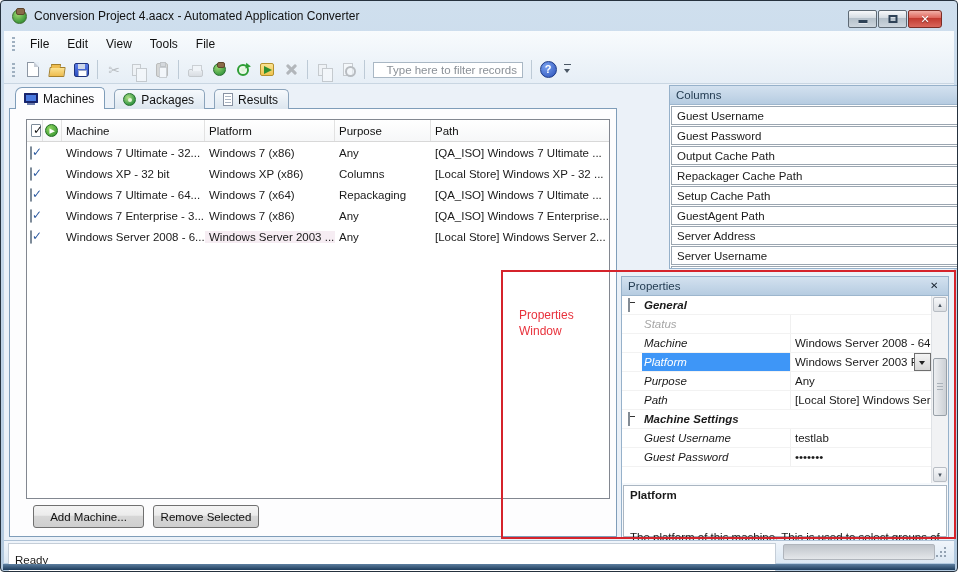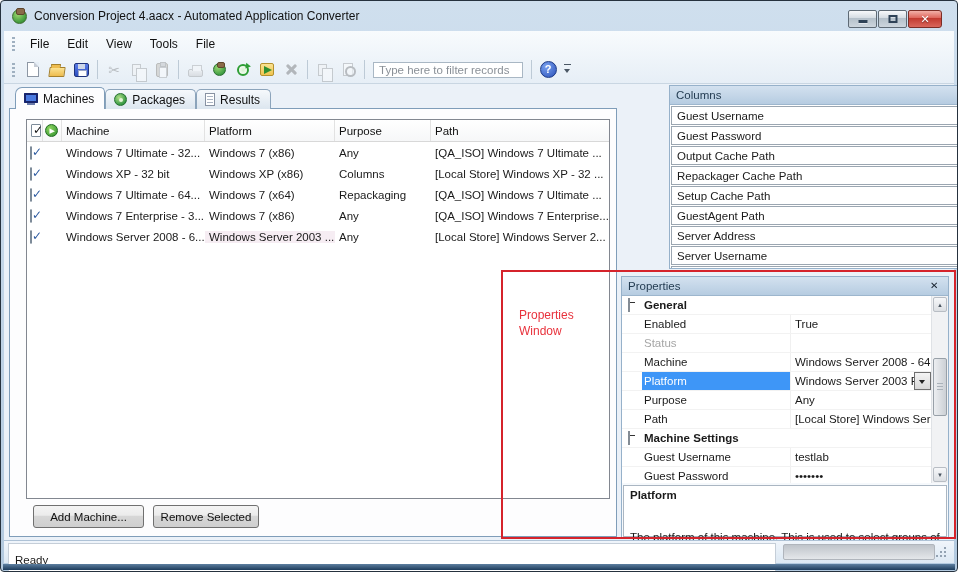--- a/index.html
+++ b/index.html
@@ -55,34 +55,34 @@
   .i-refresh-icon .ic{width:12px;height:12px;border:2.5px solid #2f9e36;border-radius:50%;background:radial-gradient(circle,#d8f2d0,#ffffff);}
   .i-refresh-icon .ic::after{content:"";position:absolute;right:-3px;top:-2px;border-style:solid;border-width:5px 3px 0 3px;border-color:#2f9e36 transparent transparent transparent;transform:rotate(40deg);}
   .i-run-icon .ic{width:14px;height:13px;background:linear-gradient(#fbe291,#efc44f);border:1px solid #b5912e;border-radius:2px;}
   .i-run-icon .ic::after{content:"";position:absolute;left:3px;top:2px;border-style:solid;border-width:4.5px 0 4.5px 8px;border-color:transparent transparent transparent #2f8f2f;}
   .i-stop-icon .ic{width:13px;height:13px;}
   .i-stop-icon .ic::before,.i-stop-icon .ic::after{content:"";position:absolute;left:5px;top:0;width:3px;height:13px;background:#5f6873;border-radius:1px;}
   .i-stop-icon .ic::before{transform:rotate(45deg);}
   .i-stop-icon .ic::after{transform:rotate(-45deg);}
   .i-preview-icon .ic{width:10px;height:13px;background:#fff;border:1px solid #8d97a4;}
   .i-preview-icon .ic::after{content:"";position:absolute;right:-4px;bottom:-2px;width:7px;height:7px;border:2px solid #6d7682;border-radius:50%;background:rgba(255,255,255,.6);}
-  .filter-input{width:150px;height:16px;border:1px solid #a9b7c4;background:#fff;font-family:inherit;font-size:11.5px;color:#333;padding:0 5px;margin:0 4px;}
+  .filter-input{width:150px;height:16px;border:1px solid #a9b7c4;background:#fff;font-family:inherit;font-size:11.5px;color:#333;padding:0 5px;margin:0 4px;text-align:right;}
   .filter-input::placeholder{color:#8a9097;opacity:1;}
   .i-help-icon .ic{width:17px;height:17px;border-radius:50%;background:radial-gradient(circle at 35% 30%,#7aa2f0,#2a50b8);border:1px solid #1d3a86;}
   .i-help-icon .ic::after{content:"?";position:absolute;left:0;top:0;width:15px;height:15px;color:#fff;font-weight:bold;font-size:11px;text-align:center;line-height:15px;}
   .tb-overflow{width:13px;height:20px;position:relative;margin-left:2px;}
   .tb-overflow::before{content:"";position:absolute;left:2px;top:4px;width:7px;height:1.5px;background:#4a5764;}
   .tb-overflow::after{content:"";position:absolute;left:2px;top:9px;border-style:solid;border-width:4px 3.5px 0 3.5px;border-color:#4a5764 transparent transparent transparent;}
 
   
   .client-bg{position:absolute;left:3px;right:3px;top:83px;bottom:31px;background:#ebf1f8;}
 
   
   .tabstrip{position:absolute;left:14px;top:86px;height:22px;display:flex;align-items:flex-end;z-index:3;}
-  .tab{display:flex;align-items:center;gap:5px;height:20px;padding:0 10px 0 8px;border:1px solid #8ca4bb;border-bottom:0;border-radius:5px 5px 0 0;background:linear-gradient(#f6f9fc,#dce6ef);margin-right:0;font-size:12px;color:#111;}
+  .tab{display:flex;align-items:center;gap:5px;height:20px;padding:0 10px 0 8px;border:1px solid #8ca4bb;border-bottom:0;border-radius:5px 5px 0 0;background:linear-gradient(#f6f9fc,#dce6ef);margin-right:9px;font-size:12px;color:#111;}
   .tab.active{height:22px;background:#fdfdfe;border-color:#7f9db9;border-radius:7px 5px 0 0;position:relative;z-index:4;box-shadow:0 1px 0 #fdfdfe;}
   .ic-monitor-icon{width:14px;height:12px;position:relative;}
   .ic-monitor-icon::before{content:"";position:absolute;left:0;top:0;width:14px;height:10px;background:#17246b;border-radius:1px;box-shadow:inset 0 0 0 2px #17246b,inset 0 0 0 6px #4a7ae0;}
   .ic-monitor-icon::after{content:"";position:absolute;left:3px;bottom:0;width:8px;height:2px;background:#6a7aaa;}
   .ic-package-box-icon{width:13px;height:13px;border-radius:50%;background:radial-gradient(circle at 38% 34%,#b0e088,#2f9440 75%,#226b2e);border:1px solid #25702f;}
   .ic-package-box-icon::after{content:"";position:absolute;margin:4px 0 0 4px;width:4px;height:4px;border-radius:50%;background:#e4f4d8;}
   .ic-document-icon{width:10px;height:13px;background:#fff;border:1px solid #8892a2;position:relative;}
   .ic-document-icon::after{content:"";position:absolute;left:1px;top:2px;right:1px;height:8px;background:repeating-linear-gradient(to bottom,#aab4c2 0 1px,transparent 1px 3px);}
 
   
@@ -122,21 +122,21 @@
   .sb-btn.down::after{content:"\25BC";}
   .sb-thumb{position:absolute;left:1px;right:1px;border:1px solid #98a0a8;border-radius:2px;background:linear-gradient(90deg,#eceef1,#ccd0d5);}
   .sb-thumb::after{content:"";position:absolute;left:3px;right:3px;top:50%;height:8px;transform:translateY(-50%);background:repeating-linear-gradient(to bottom,#aab2ba 0 1px,transparent 1px 3px);}
 
   .panel.properties{top:275px;height:263px;}
   .prop-grid{position:absolute;left:0;top:19px;right:17px;height:187px;background:#fff;overflow:hidden;}
   .prow{display:grid;grid-template-columns:20px 148px 1fr;height:19px;align-items:center;border-bottom:1px solid #f2f2f2;}
   .prow.group{font-weight:bold;}
   .expander{width:9px;height:9px;border:1px solid #848c95;background:#fff;position:relative;margin-left:6px;}
   .expander::after{content:"";position:absolute;left:1px;top:3px;width:5px;height:1px;background:#333;}
-  .plabel{padding:0 0 0 2px;white-space:nowrap;overflow:hidden;height:100%;display:flex;align-items:center;}
+  .plabel{padding:0 0 0 2px;white-space:nowrap;overflow:hidden;height:100%;display:flex;align-items:center;font-style:italic;}
   .pvalue{padding:0 4px;white-space:nowrap;overflow:hidden;border-left:1px solid #f0f0f0;height:100%;display:flex;align-items:center;position:relative;}
   .prow .plabel.selected{background:#3e96f7;color:#fff;}
   .prow .plabel.disabled{color:#a6a6a6;}
   .dd-btn{position:absolute;right:0;top:0;bottom:0;width:17px;border:1px solid #6f6f6f;background:linear-gradient(#f4f4f4,#d8d8d8);}
   .dd-btn::after{content:"";position:absolute;left:4px;top:7px;border-style:solid;border-width:4px 3.5px 0 3.5px;border-color:#222 transparent transparent transparent;}
   .prop-desc{position:absolute;left:1px;right:1px;bottom:1px;height:52px;background:#fff;border:1px solid #aab6c2;padding:3px 6px;}
   .prop-desc .dtitle{font-weight:bold;margin-bottom:2px;}
   .prop-desc .dtext{line-height:14px;color:#1a1a1a;margin-top:29px;}
 
   
@@ -341,25 +341,20 @@
         <span>Properties</span>
         <span class="panel-close"></span>
       </div>
       <div class="prop-grid" id="prop-rows">
           <div class="prow group">
             <span><span class="expander"></span></span>
             <span class="plabel" style="grid-column: 2 / 4;">General</span>
           </div>
           <div class="prow">
             <span></span>
-            <span class="plabel">Enabled</span>
-            <span class="pvalue">True</span>
-          </div>
-          <div class="prow">
-            <span></span>
             <span class="plabel disabled">Status</span>
             <span class="pvalue"></span>
           </div>
           <div class="prow">
             <span></span>
             <span class="plabel">Machine</span>
             <span class="pvalue">Windows Server 2008 - 64</span>
           </div>
           <div class="prow">
             <span></span>

